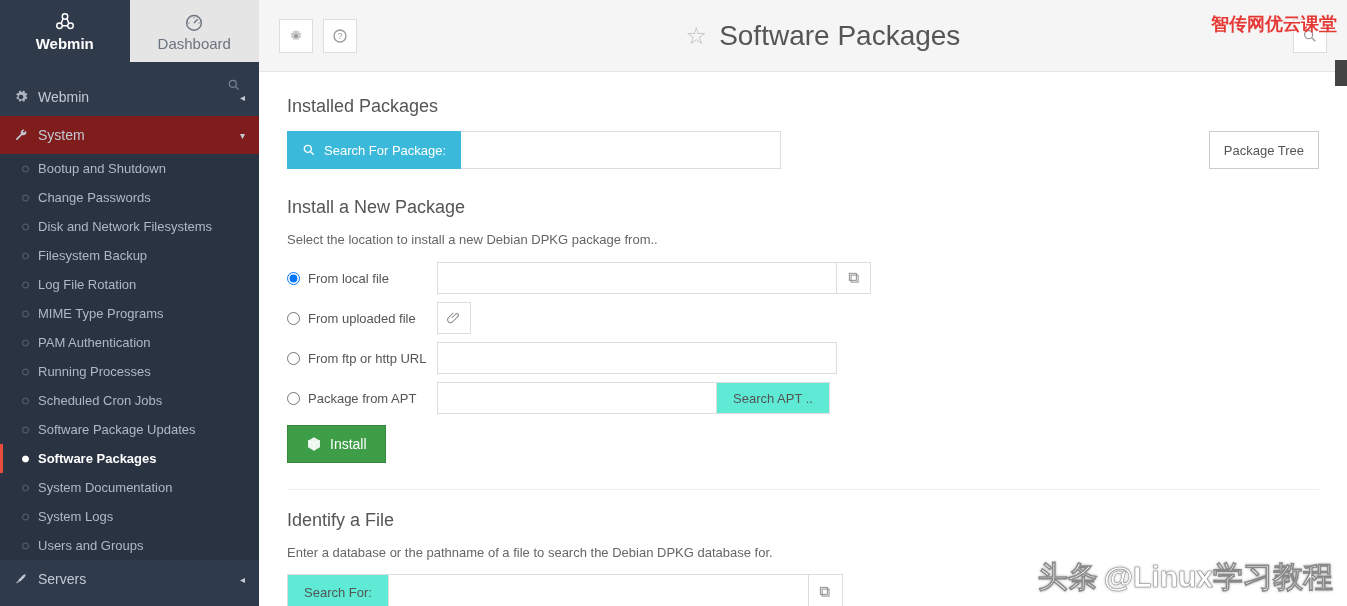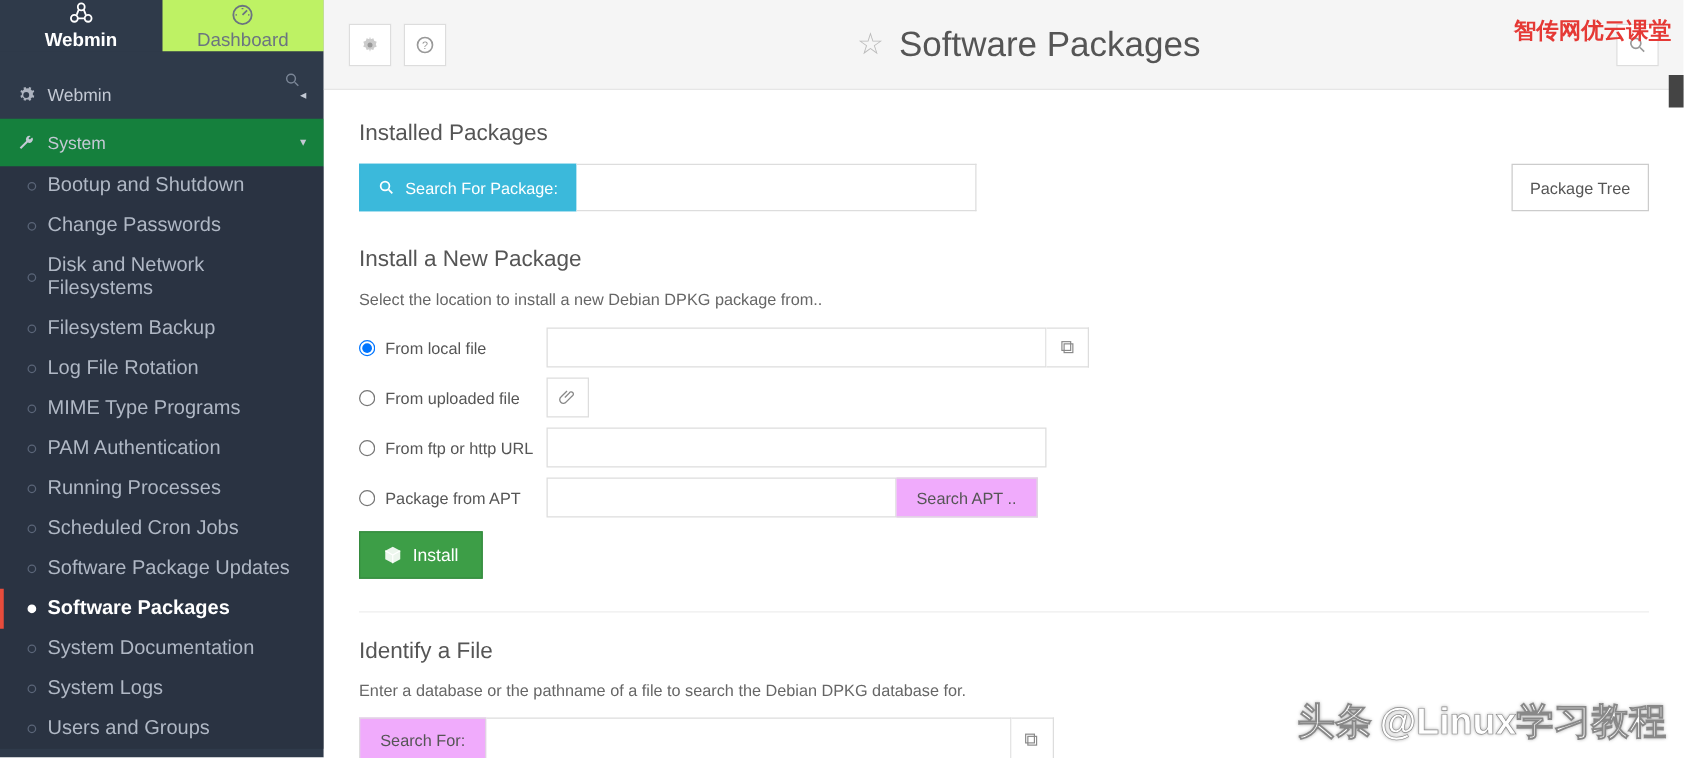--- a/index.html
+++ b/index.html
@@ -4,37 +4,37 @@
 <style>
 * { box-sizing: border-box; margin: 0; padding: 0; }
 body { font-family: "Helvetica Neue", Arial, sans-serif; font-size: 14px; color: #444; background: #fff; width: 1347px; height: 606px; overflow: hidden; position: relative; }
 .layout { display: flex; height: 100%; }
 
 
 .sidebar { width: 259px; background: #2f3a4a; color: #c3c9d4; display: flex; flex-direction: column; flex-shrink: 0; }
 .tabs { display: flex; height: 62px; }
 .tab { flex: 1; display: flex; flex-direction: column; align-items: center; justify-content: center; gap: 2px; cursor: pointer; font-size: 14px; }
 .tab.active { background: #2f3a4a; color: #fff; font-weight: 700; }
-.tab.inactive { background: #bef264; color: #6b7480; }
+.tab.inactive { background: #e5e5e5; color: #6b7480; }
 .tab svg { width: 22px; height: 22px; }
 .tab span { font-size: 15px; }
 
 .search-row { padding: 8px 12px; position: relative; }
 .search-row input { width: 100%; background: transparent; border: none; border-bottom: 1px solid #3d4a5c; color: #c3c9d4; padding: 8px 24px 8px 4px; font-size: 13px; outline: none; }
 .search-row input::placeholder { color: #7a8596; }
 .search-row .sicon { position: absolute; right: 18px; top: 16px; color: #7a8596; }
 
 .navcat { padding: 11px 14px; display: flex; align-items: center; gap: 10px; cursor: pointer; color: #c3c9d4; position: relative; }
-.navcat.expanded { background: #15803d; text-align: right; }
+.navcat.expanded { background: #7f1d1d; text-align: right; }
 .navcat .chev { position: absolute; right: 14px; font-size: 10px; }
 .navcat svg { width: 14px; height: 14px; flex-shrink: 0; }
 .navcat-label { font-size: 14px; }
 
 .subnav { background: #2a3342; }
-.subitem { padding: 7px 14px 7px 38px; font-size: 16px; color: #b0b8c5; cursor: pointer; position: relative; }
+.subitem { padding: 7px 14px 7px 38px; font-size: 13px; color: #b0b8c5; cursor: pointer; position: relative; }
 .subitem::before { content: ""; position: absolute; left: 22px; top: 50%; width: 5px; height: 5px; border-radius: 50%; border: 1px solid #5a6578; transform: translateY(-50%); }
 .subitem.active { color: #fff; font-weight: 700; }
 .subitem.active::before { background: #fff; border-color: #fff; }
 .active-bar { position: absolute; left: 0; top: 0; bottom: 0; width: 3px; background: #e74c3c; }
 .subitem.active-row { position: relative; }
 
 
 .main { flex: 1; background: #fff; display: flex; flex-direction: column; overflow: hidden; position: relative; }
 .titlebar { background: #f5f5f5; border-bottom: 1px solid #e6e6e6; padding: 16px 20px; display: flex; align-items: center; gap: 10px; min-height: 72px; }
 .iconbtn { width: 34px; height: 34px; border: 1px solid #ddd; background: #fff; display: inline-flex; align-items: center; justify-content: center; color: #888; cursor: pointer; }
@@ -57,21 +57,21 @@
 .radiocell { width: 150px; display: flex; gap: 8px; font-size: 13px; color: #555; }
 .radiocell input { margin: 0; }
 .txtinput { border: 1px solid #ddd; height: 32px; padding: 0 8px; font-size: 13px; outline: none; }
 .w400 { width: 400px; }
 .w280 { width: 280px; }
 .iconright { border: 1px solid #ddd; border-left: none; height: 32px; width: 34px; display: inline-flex; align-items: center; justify-content: center; color: #888; background: #fff; cursor: pointer; font-size: 14px; }
 .attach { border: 1px solid #ddd; height: 32px; width: 34px; display: inline-flex; align-items: center; justify-content: center; color: #888; background: #fff; cursor: pointer; }
 .hr { border: none; border-top: 1px solid #eee; margin: 26px 0 20px; }
 
 .identrow { display: flex; gap: 0; }
-.sfbtn { border: 1px solid #ddd; background: #f0abfc; height: 36px; padding: 0 16px; font-size: 13px; color: #555; cursor: pointer; }
+.sfbtn { border: 1px solid #ddd; background: #5eead4; height: 36px; padding: 0 16px; font-size: 13px; color: #555; cursor: pointer; }
 .sfinput { border: 1px solid #ddd; border-left: none; height: 36px; width: 420px; padding: 0 10px; font-size: 13px; outline: none; }
 
 .watermark1 { position: absolute; top: 12px; right: 10px; color: #e53935; font-size: 18px; font-weight: 600; font-family: "Microsoft YaHei", sans-serif; }
 .watermark2 { position: absolute; bottom: 8px; right: 14px; color: #fff; font-size: 30px; font-weight: 700; font-family: "Microsoft YaHei", sans-serif; -webkit-text-stroke: 0.5px #888; text-shadow: 0 0 3px rgba(0,0,0,0.4); display: flex; align-items: center; gap: 6px; }
 
 .flag { position: absolute; right: 0; top: 60px; width: 12px; height: 26px; background: #444; }
 </style>
 </head>
 <body>
 

